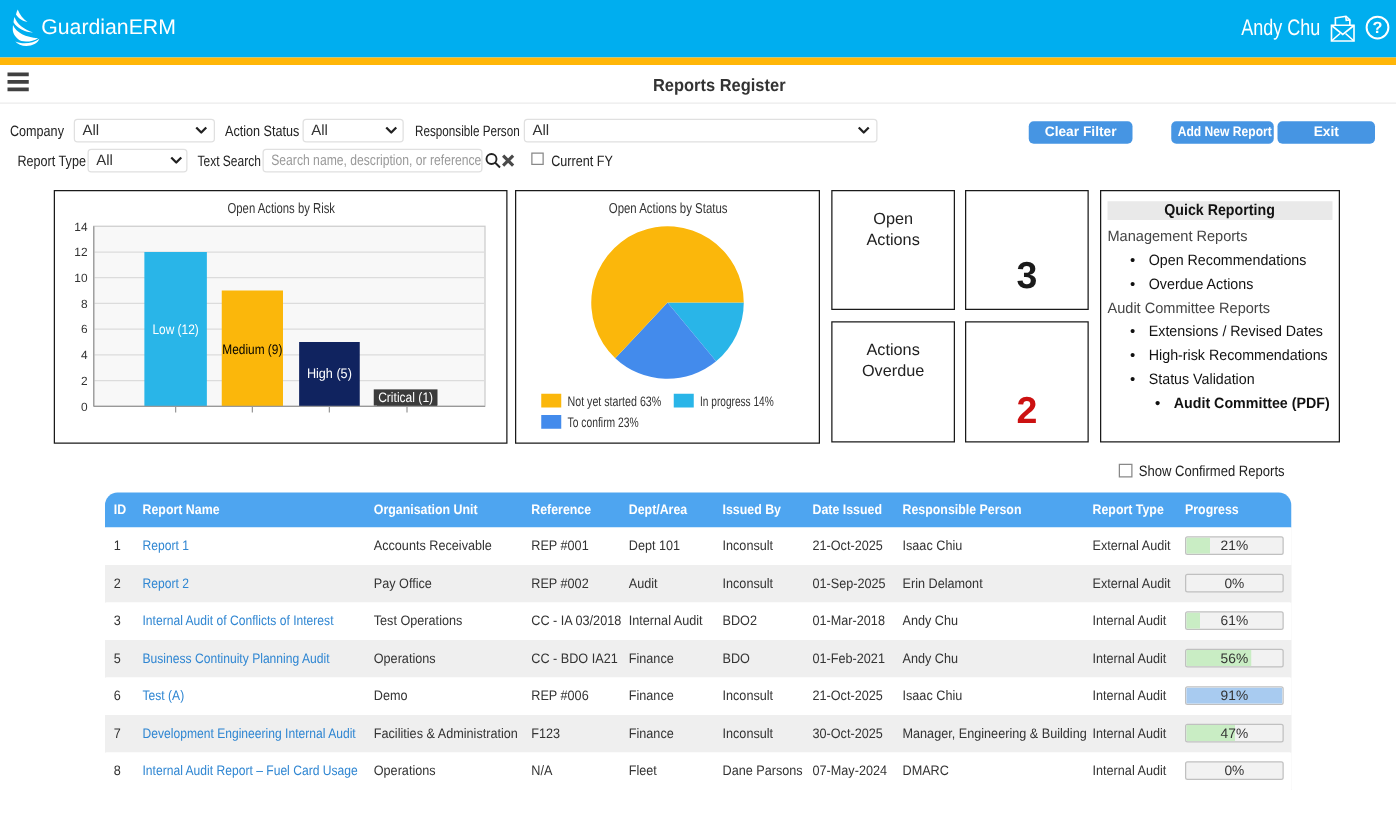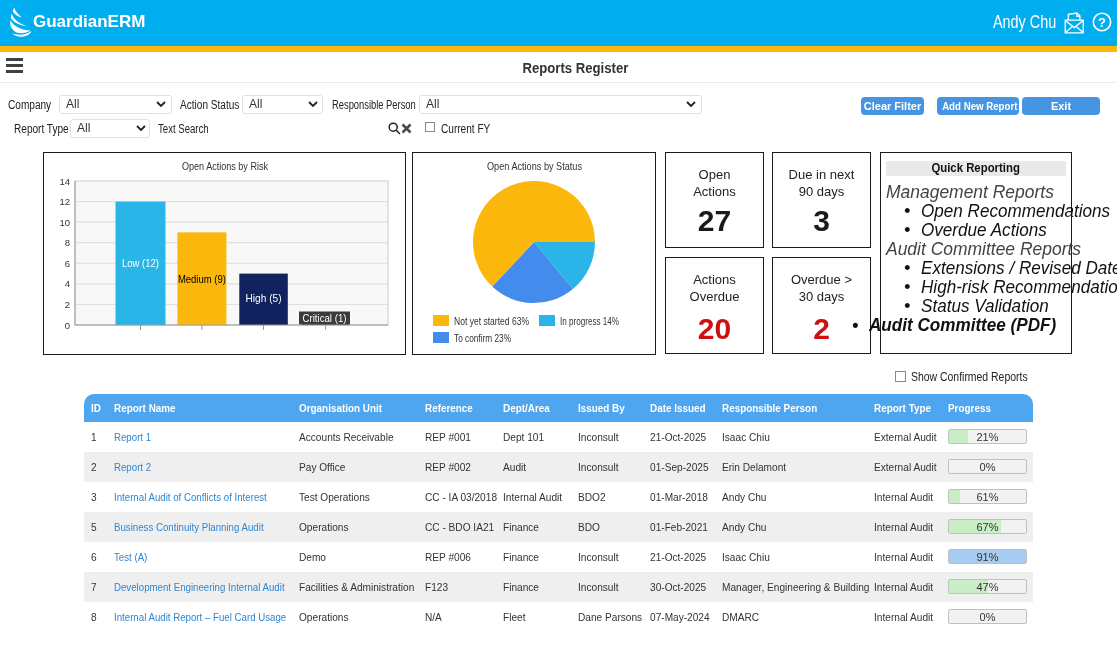--- a/index.html
+++ b/index.html
@@ -4,36 +4,36 @@
 <style>
 * { margin:0; padding:0; box-sizing:border-box; }
 html,body { width:1117px; height:651px; background:#fff; font-family:"Liberation Sans", sans-serif; overflow:hidden; }
 #page { position:relative; width:1117px; height:651px; }
 .abs { position:absolute; }
 .sx { display:inline-block; transform:scaleX(0.84); transform-origin:0 50%; white-space:nowrap; }
 
 
 #hdr { left:0; top:0; width:1117px; height:46px; background:#00AEEF; }
 #gold { left:0; top:46px; width:1117px; height:6px; background:#FFB608; }
-#brand { left:33px; top:12px; color:#fff; font-size:17px; font-weight:bold; }
+#brand { left:33px; top:12px; color:#fff; font-size:17px; font-weight:normal; }
 #user { left:993px; top:12px; color:#fff; font-size:18px; transform:scaleX(0.8); transform-origin:0 50%; white-space:nowrap; }
 #title { left:17px; top:60px; width:1117px; text-align:center; font-size:14px; font-weight:bold; color:#333; }
 .hbar { left:6px; width:17px; height:3px; background:#404040; }
 
 
 .lbl { font-size:12px; color:#222; white-space:nowrap; }
 .sel { position:absolute; border:1px solid #e0e0e0; border-radius:3px; background:#fff; font-size:12px; color:#333; padding-left:6px; line-height:17px; white-space:nowrap; overflow:hidden; }
 .btn { position:absolute; top:97px; height:18px; background:#4695E3; border-radius:4px; color:#fff; font-size:11px; font-weight:bold; text-align:center; line-height:18px; }
 .chv { position:absolute; }
 
 
 .box { position:absolute; background:#fff; border:1px solid #1a1a1a; }
 .statlbl { font-size:13px; color:#222; text-align:center; line-height:17px; }
 .statnum { font-size:30px; font-weight:bold; text-align:center; }
-.qr { position:absolute; font-size:18px; color:#111; white-space:nowrap;font-style:italic; }
+.qr { position:absolute; font-size:12px; color:#111; white-space:nowrap; }
 
 
 .th { position:absolute; color:#fff; font-size:11px; font-weight:bold; transform:scaleX(0.9); transform-origin:0 50%; white-space:nowrap; }
 .td { position:absolute; font-size:11px; color:#333; white-space:nowrap; transform:scaleX(0.92); transform-origin:0 50%; }
 .link { color:#2F86D2; transform:scaleX(0.88); }
 .row { position:absolute; left:84px; width:949px; height:30px; }
 .pbar { position:absolute; left:864px; top:7px; width:79px; height:15px; border:1px solid #c0c0c0; border-radius:2px; background:#F2F2F2; overflow:hidden; }
 .pfill { height:100%; background:#C9EDC4; }
 .ptxt { position:absolute; left:0; top:0; width:77px; text-align:center; font-size:11px; color:#333; line-height:14px; }
 </style>
@@ -77,30 +77,31 @@
   <div class="abs lbl" style="left:180px;top:98px"><span class="sx">Action Status</span></div>
   <div class="sel" style="left:242px;top:95px;width:81px;height:19px">All</div>
   <svg class="chv" style="left:308px;top:101px" width="10" height="6" viewBox="0 0 10 6" fill="none" stroke="#222" stroke-width="1.8">
       <path d="M1 1 L5 5 L9 1"></path>
     </svg>
   <div class="abs lbl" style="left:332px;top:98px"><span class="sx" style="transform:scaleX(.78)">Responsible Person</span></div>
   <div class="sel" style="left:419px;top:95px;width:283px;height:19px">All</div>
   <svg class="chv" style="left:686px;top:101px" width="10" height="6" viewBox="0 0 10 6" fill="none" stroke="#222" stroke-width="1.8">
       <path d="M1 1 L5 5 L9 1"></path>
     </svg>
-  <div class="btn" style="left:861px;width:63px">Clear Filter</div>
+  <div class="btn" style="left:823px;width:83px">Clear Filter</div>
   <div class="btn" style="left:937px;width:82px"><span style="display:inline-block;transform:scaleX(.88);white-space:nowrap">Add New Report</span></div>
   <div class="btn" style="left:1022px;width:78px">Exit</div>
 
   <div class="abs lbl" style="left:14px;top:122px"><span class="sx">Report Type</span></div>
   <div class="sel" style="left:70px;top:119px;width:80px;height:19px">All</div>
   <svg class="chv" style="left:136px;top:125px" width="10" height="6" viewBox="0 0 10 6" fill="none" stroke="#222" stroke-width="1.8">
       <path d="M1 1 L5 5 L9 1"></path>
     </svg>
   <div class="abs lbl" style="left:158px;top:122px"><span class="sx" style="transform:scaleX(.8)">Text Search</span></div>
+  <div class="sel" style="left:210px;top:119px;width:176px;height:19px;color:#999"><span style="display:inline-block;transform:scaleX(.81);transform-origin:0 50%;white-space:nowrap">Search name, description, or reference</span></div>
   <svg class="abs" style="left:388px;top:122px" width="13" height="13" viewBox="0 0 13 13" fill="none" stroke="#222" stroke-width="1.5">
     <circle cx="5.2" cy="5.2" r="4"></circle>
       <path d="M8.2 8.2 L12 12"></path>
   </svg>
   <svg class="abs" style="left:401px;top:123px" width="11" height="11" viewBox="0 0 11 11" stroke="#4a4a4a" stroke-width="2.5">
     <path d="M1.5 1.5 L9.5 9.5 M9.5 1.5 L1.5 9.5"></path>
   </svg>
   <div class="abs" style="left:425px;top:122px;width:10px;height:10px;border:1px solid #888"></div>
   <div class="abs lbl" style="left:441px;top:122px"><span class="sx">Current FY</span></div>
 
@@ -158,41 +159,37 @@
       <text x="42" y="172.5" textLength="75" lengthAdjust="spacingAndGlyphs">Not yet started 63%</text>
       <rect x="127" y="163" width="16" height="11" fill="#29B5E8"></rect>
       <text x="148" y="172.5" textLength="59" lengthAdjust="spacingAndGlyphs">In progress 14%</text>
       <rect x="21" y="180" width="16" height="11" fill="#438BEC"></rect>
       <text x="42" y="189.5" textLength="57" lengthAdjust="spacingAndGlyphs">To confirm 23%</text>
     </g>
   </svg>
 
   <div class="box" style="left:665px;top:152px;width:99px;height:96px"></div>
   <div class="abs statlbl" style="left:665px;top:166px;width:99px">Open<br>Actions</div>
-  <div class="abs statnum" style="left:665px;top:204px;width:99px;color:#1a1a1a">27</div>
   <div class="box" style="left:772px;top:152px;width:99px;height:96px"></div>
-  <div class="abs statlbl" style="left:772px;top:166px;width:99px">Due in next<br>90 days</div>
   <div class="abs statnum" style="left:772px;top:204px;width:99px;color:#1a1a1a">3</div>
   <div class="box" style="left:665px;top:257px;width:99px;height:97px"></div>
   <div class="abs statlbl" style="left:665px;top:271px;width:99px">Actions<br>Overdue</div>
-  <div class="abs statnum" style="left:665px;top:312px;width:99px;color:#CC1111">20</div>
   <div class="box" style="left:772px;top:257px;width:99px;height:97px"></div>
-  <div class="abs statlbl" style="left:772px;top:271px;width:99px">Overdue &gt;<br>30 days</div>
   <div class="abs statnum" style="left:772px;top:312px;width:99px;color:#CC1111">2</div>
 
   <div class="box" style="left:880px;top:152px;width:192px;height:202px"></div>
   <div class="abs" style="left:886px;top:161px;width:180px;height:15px;background:#E9E9E9;text-align:center;font-size:12.5px;font-weight:bold;color:#111;line-height:15px"><span style="display:inline-block;transform:scaleX(.91);white-space:nowrap">Quick Reporting</span></div>
   <div class="qr" style="left:886px;top:182px;color:#444"><span class="sx" style="transform:scaleX(.97)">Management Reports</span></div>
   <div class="qr" style="left:904px;top:201px">•<span class="sx" style="margin-left:11px;transform:scaleX(.95)">Open Recommendations</span></div>
   <div class="qr" style="left:904px;top:220px">•<span class="sx" style="margin-left:11px;transform:scaleX(.95)">Overdue Actions</span></div>
   <div class="qr" style="left:886px;top:239px;color:#444"><span class="sx" style="transform:scaleX(.97)">Audit Committee Reports</span></div>
   <div class="qr" style="left:904px;top:258px">•<span class="sx" style="margin-left:11px;transform:scaleX(.95)">Extensions / Revised Dates</span></div>
   <div class="qr" style="left:904px;top:277px">•<span class="sx" style="margin-left:11px;transform:scaleX(.95)">High-risk Recommendations</span></div>
   <div class="qr" style="left:904px;top:296px">•<span class="sx" style="margin-left:11px;transform:scaleX(.95)">Status Validation</span></div>
-  <div class="qr" style="left:852px;top:315px;font-weight:bold">•<span class="sx" style="margin-left:11px;transform:scaleX(.95)">Audit Committee (PDF)</span></div>
+  <div class="qr" style="left:924px;top:315px;font-weight:bold">•<span class="sx" style="margin-left:11px;transform:scaleX(.95)">Audit Committee (PDF)</span></div>
 
   <div class="abs" style="left:895px;top:371px;width:11px;height:11px;border:1px solid #888;background:#fff"></div>
   <div class="abs" style="left:911px;top:370px;font-size:12px;color:#222"><span class="sx" style="transform:scaleX(.87)">Show Confirmed Reports</span></div>
 
   <div class="abs" style="left:84px;top:422px;width:949px;height:210px;border:1px solid #e5e5e5;border-top:none"></div>
 
   <div class="abs" style="left:84px;top:394px;width:949px;height:28px;background:#4EA5F0;border-radius:10px 10px 0 0"></div>
   <div class="th" style="left:91px;top:402px">ID</div>
   <div class="th" style="left:114px;top:402px">Report Name</div>
   <div class="th" style="left:299px;top:402px">Organisation Unit</div>
@@ -253,21 +250,21 @@
       <div class="td link" style="left:30px;top:9px">Business Continuity Planning Audit</div>
       <div class="td" style="left:215px;top:9px">Operations</div>
       <div class="td" style="left:341px;top:9px">CC - BDO IA21</div>
       <div class="td" style="left:419px;top:9px">Finance</div>
       <div class="td" style="left:494px;top:9px">BDO</div>
       <div class="td" style="left:566px;top:9px">01-Feb-2021</div>
       <div class="td" style="left:638px;top:9px">Andy Chu</div>
       <div class="td" style="left:790px;top:9px">Internal Audit</div>
       <div class="pbar">
         <div class="pfill" style="width:67%;background:#C9EDC4"></div>
-        <div class="ptxt">67%</div>
+        <div class="ptxt">56%</div>
       </div>
     </div>
     <div class="row" style="top:542px;background:#fff">
       <div class="td" style="left:7px;top:9px">6</div>
       <div class="td link" style="left:30px;top:9px">Test (A)</div>
       <div class="td" style="left:215px;top:9px">Demo</div>
       <div class="td" style="left:341px;top:9px">REP #006</div>
       <div class="td" style="left:419px;top:9px">Finance</div>
       <div class="td" style="left:494px;top:9px">Inconsult</div>
       <div class="td" style="left:566px;top:9px">21-Oct-2025</div>

